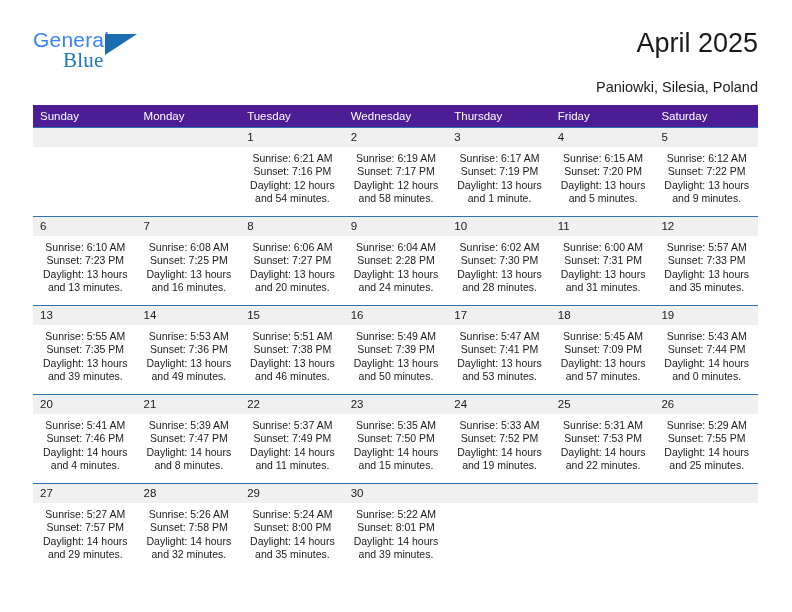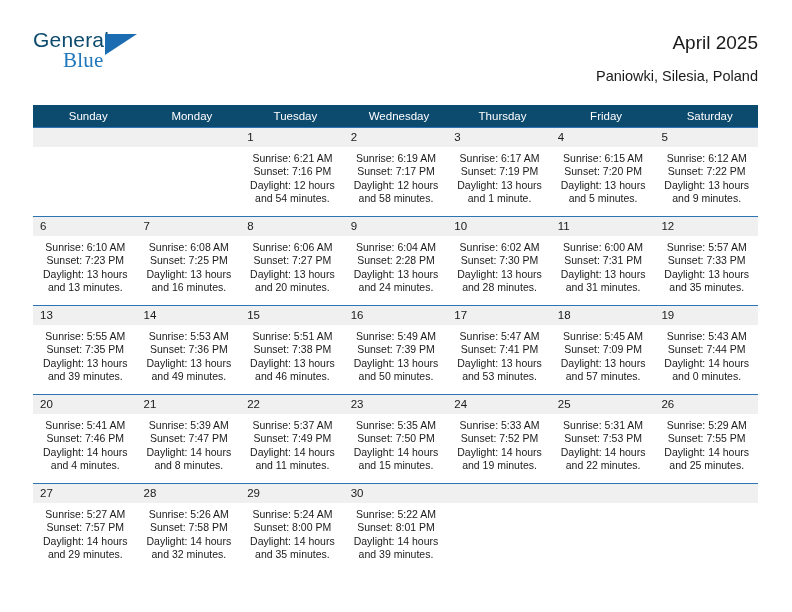--- a/index.html
+++ b/index.html
@@ -35,21 +35,21 @@
     top: 0;
     width: 200px;
     height: 56px;
   }
   .brand-general {
     position: absolute;
     left: 0;
     top: 2px;
     font-size: 21px;
     letter-spacing: 0.2px;
-    color: #0c4a6e;
+    color: #3b82f6;
     font-family: "Liberation Sans", sans-serif;
   }
   .brand-blue {
     position: absolute;
     left: 30px;
     top: 22px;
     font-size: 21px;
     letter-spacing: 0.2px;
     color: #1f77bd;
     font-family: Liberation Serif, serif;
@@ -64,48 +64,48 @@
     border-bottom: 21px solid transparent;
   }
 
   .title-block {
     position: absolute;
     right: 0;
     top: 0;
     text-align: right;
   }
   .cal-title {
-    font-size: 19px;
+    font-size: 27px;
     color: #1a1a1a;
     line-height: 34px;
     white-space: nowrap;
   }
   .cal-subtitle {
     font-size: 14.5px;
     color: #1a1a1a;
     line-height: 22px;
-    margin-top: 5px;
+    margin-top: 16px;
     white-space: nowrap;
   }
 
   
   .calendar {
     position: absolute;
     left: 33px;
     top: 105px;
     width: 725px;
     border-collapse: collapse;
     table-layout: fixed;
   }
   .calendar th {
-    background: #0c4a6e;
+    background: #4c1d95;
     color: #ffffff;
     font-size: 11.5px;
     font-weight: normal;
-    text-align: center;
+    text-align: left;
     padding: 5px 0 5px 7px;
     height: 10px;
     border: none;
   }
   .weekrow {
     border-top: 1px solid #2e74b5;
   }
   .calendar td {
     vertical-align: top;
     padding: 0;

